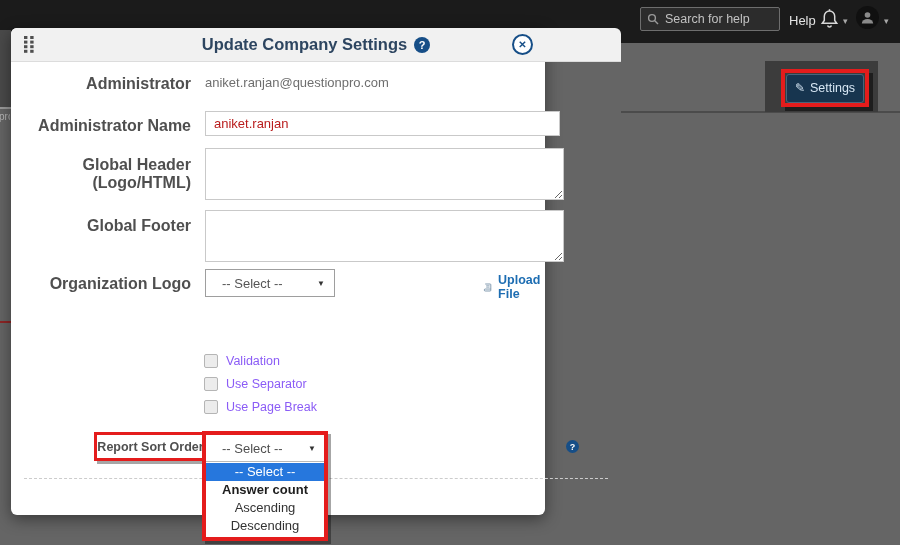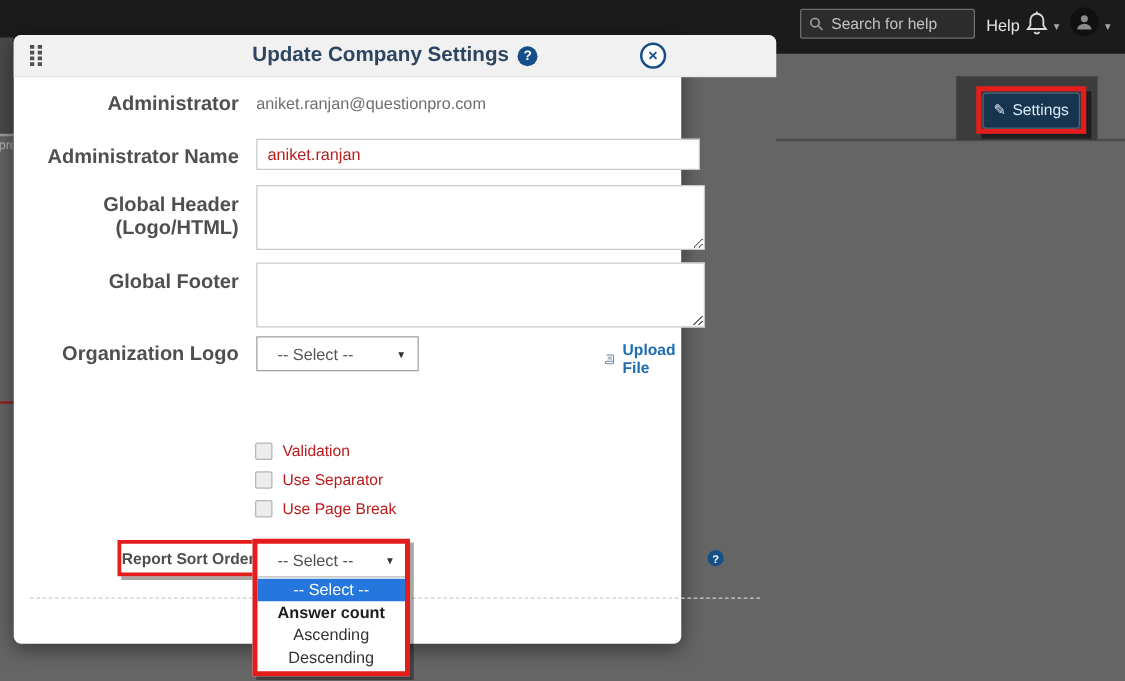--- a/index.html
+++ b/index.html
@@ -59,21 +59,21 @@
          font-size:13px;color:#555;font-family:"Liberation Sans",sans-serif;resize:both;outline:none;}
   .selbox{position:absolute;left:194px;width:128px;height:26px;border:1px solid #9e9e9e;background:#fff;
           font-size:13px;color:#555;display:flex;align-items:center;cursor:pointer;}
   .selbox .txt{padding-left:16px;flex:1;}
   .selbox .sc{font-size:8px;color:#333;padding-right:9px;}
   .upload{position:absolute;left:472px;top:245px;display:flex;align-items:center;gap:6px;cursor:pointer;}
   .upload span{color:#1d6db2;font-size:12.5px;font-weight:bold;}
   .note{position:absolute;left:194px;top:283px;font-size:12.5px;font-weight:bold;color:#fb4f14;}
   .chkrow{position:absolute;left:193px;display:flex;align-items:center;gap:8px;}
   .chk{width:12px;height:12px;background:#ececec;border:1px solid #b5b5b5;border-radius:2px;cursor:pointer;}
-  .chkrow span{font-size:12.5px;color:#b91c1c;}
+  .chkrow span{font-size:12.5px;color:#8b5cf6;}
   .dashed{position:absolute;left:13px;top:450px;width:584px;border-top:1px dashed #cccccc;}
   .help2{position:absolute;left:555px;top:412px;width:13px;height:13px;border-radius:50%;background:#164e87;
          color:#fff;font-size:9px;font-weight:bold;display:flex;align-items:center;justify-content:center;cursor:pointer;}
 
   .rso-label{position:absolute;left:83px;top:404px;width:107px;height:23px;border:3px solid #e41c1c;
              background:#fff;box-shadow:3px 3px 0 rgba(0,0,0,.35);display:flex;align-items:center;
              justify-content:center;font-size:12.5px;font-weight:bold;color:#4f4f4f;}
   .rso-box{position:absolute;left:191px;top:403px;width:118px;border:4px solid #e41c1c;background:#fff;
            box-shadow:3px 3px 0 rgba(0,0,0,.35);z-index:5;}
   .rso-closed{height:26px;border-bottom:1px solid #b9b9b9;display:flex;align-items:center;

